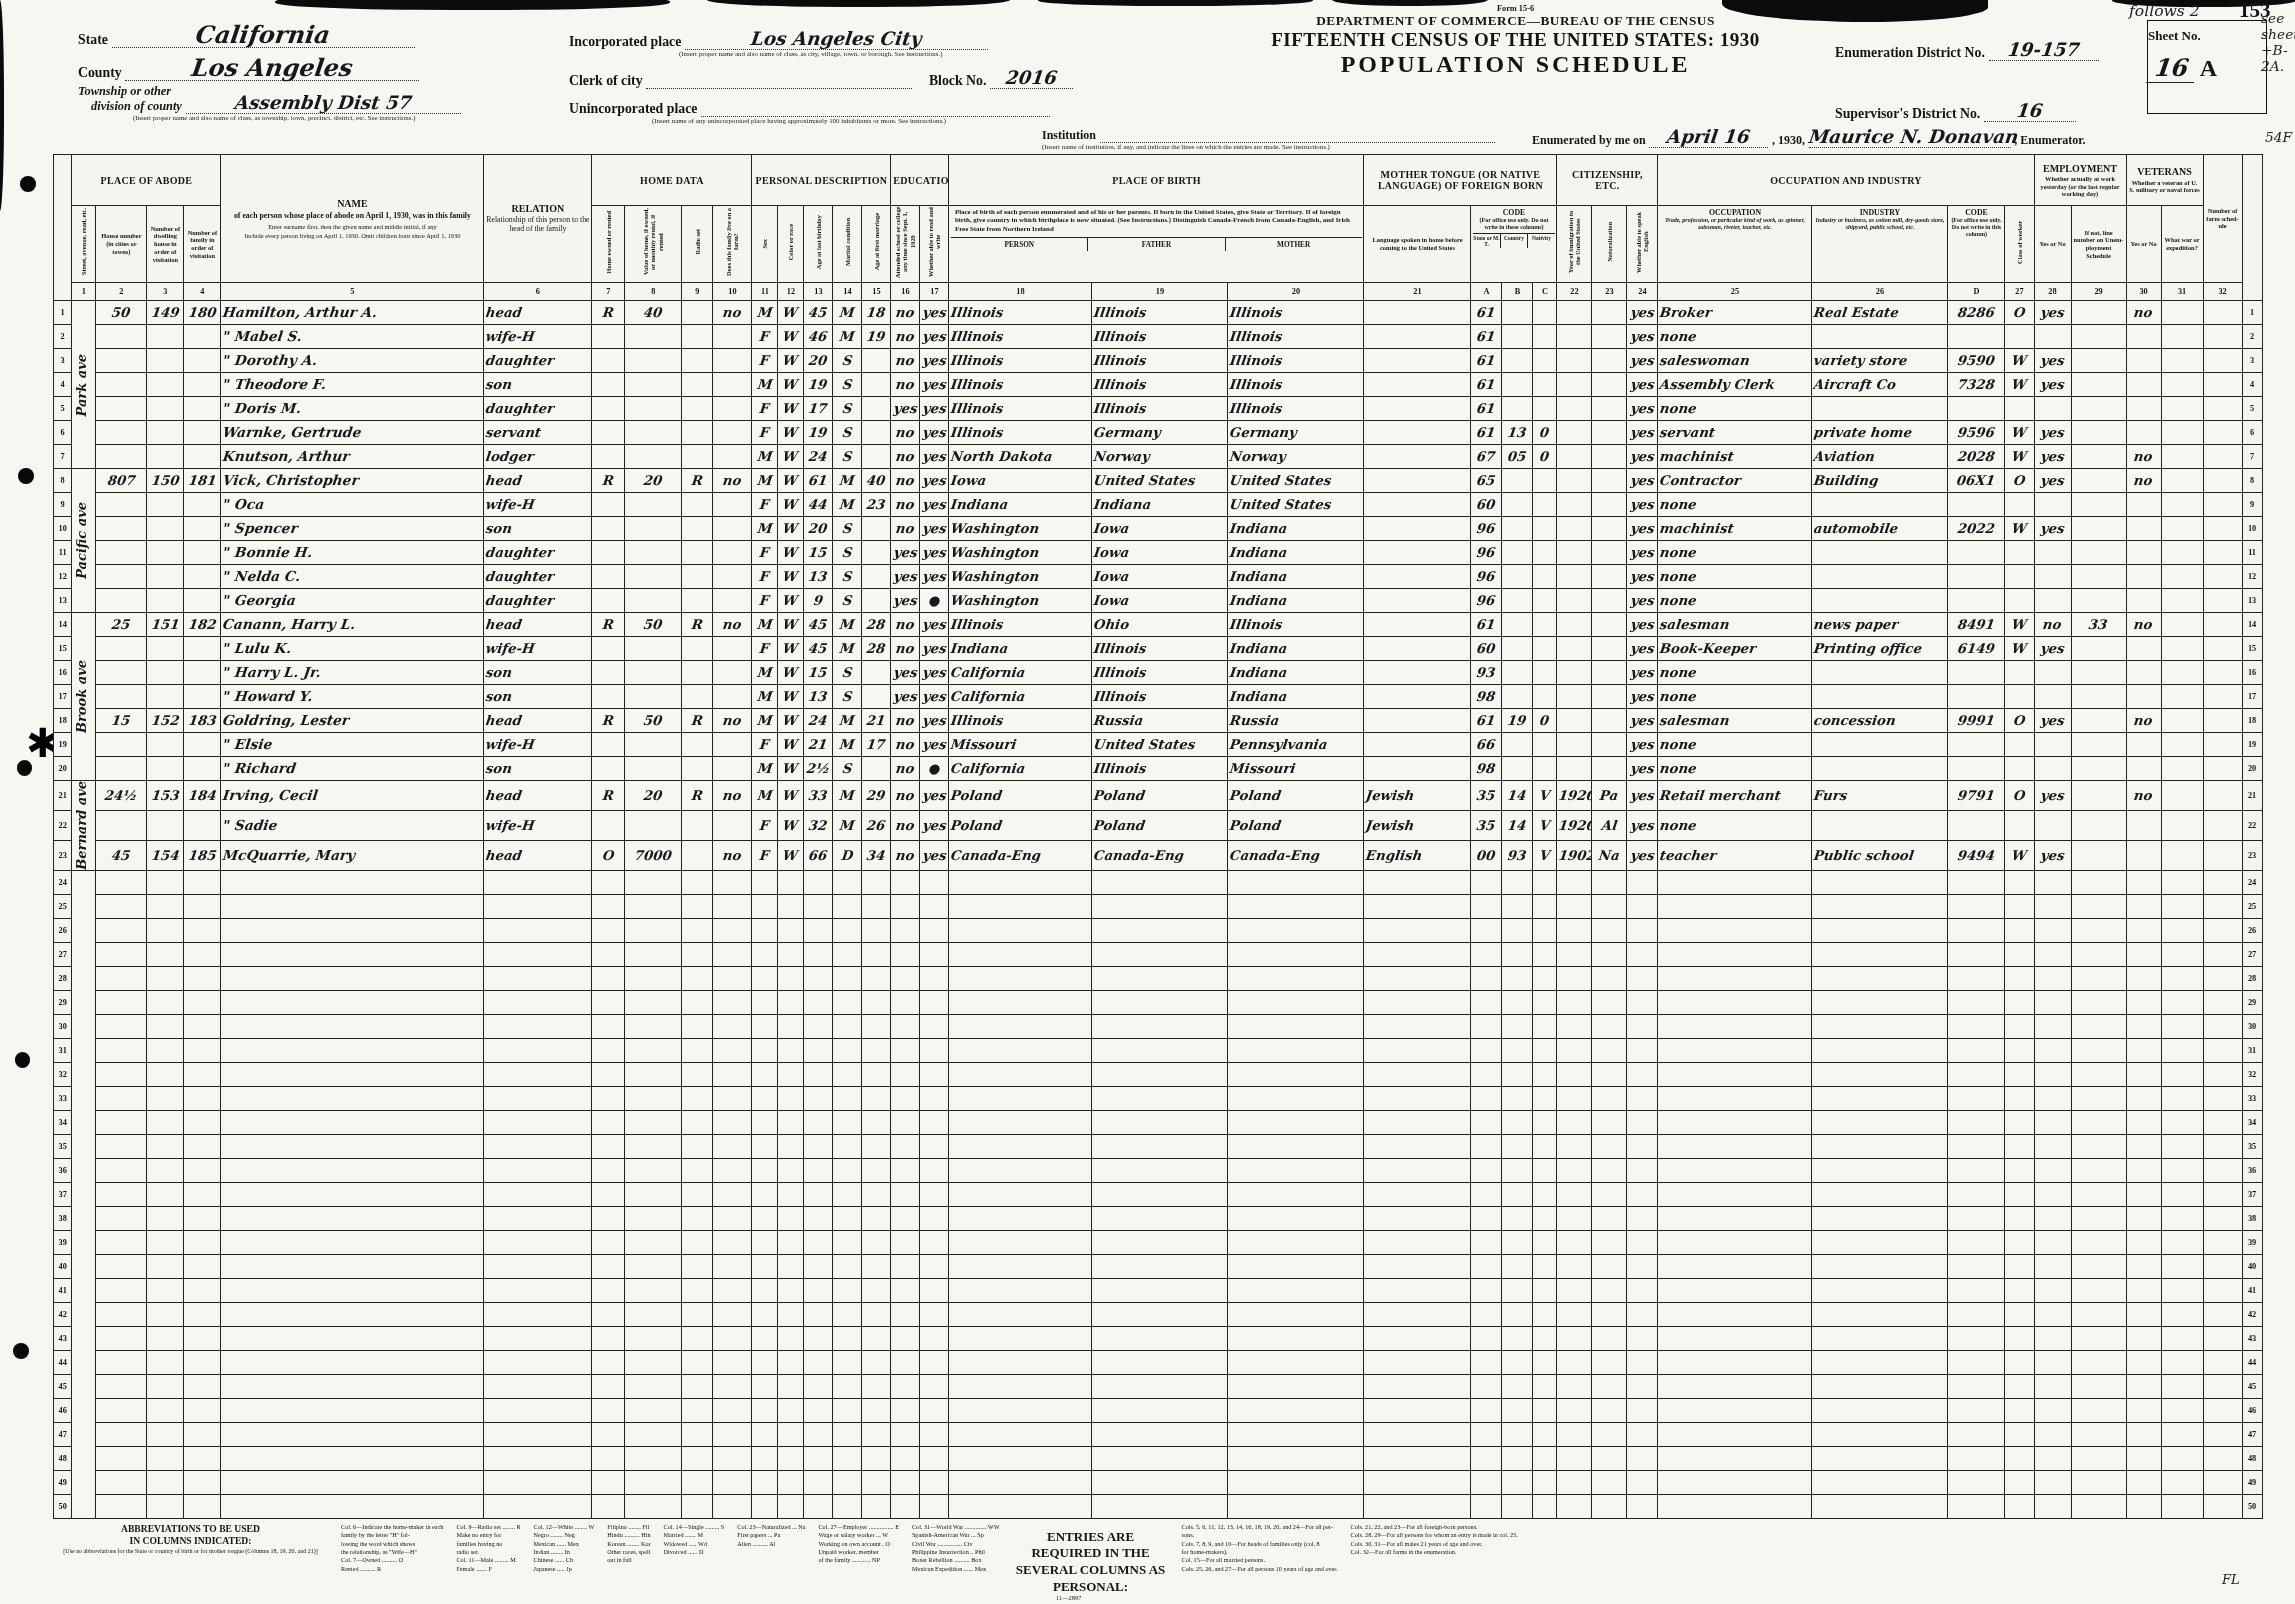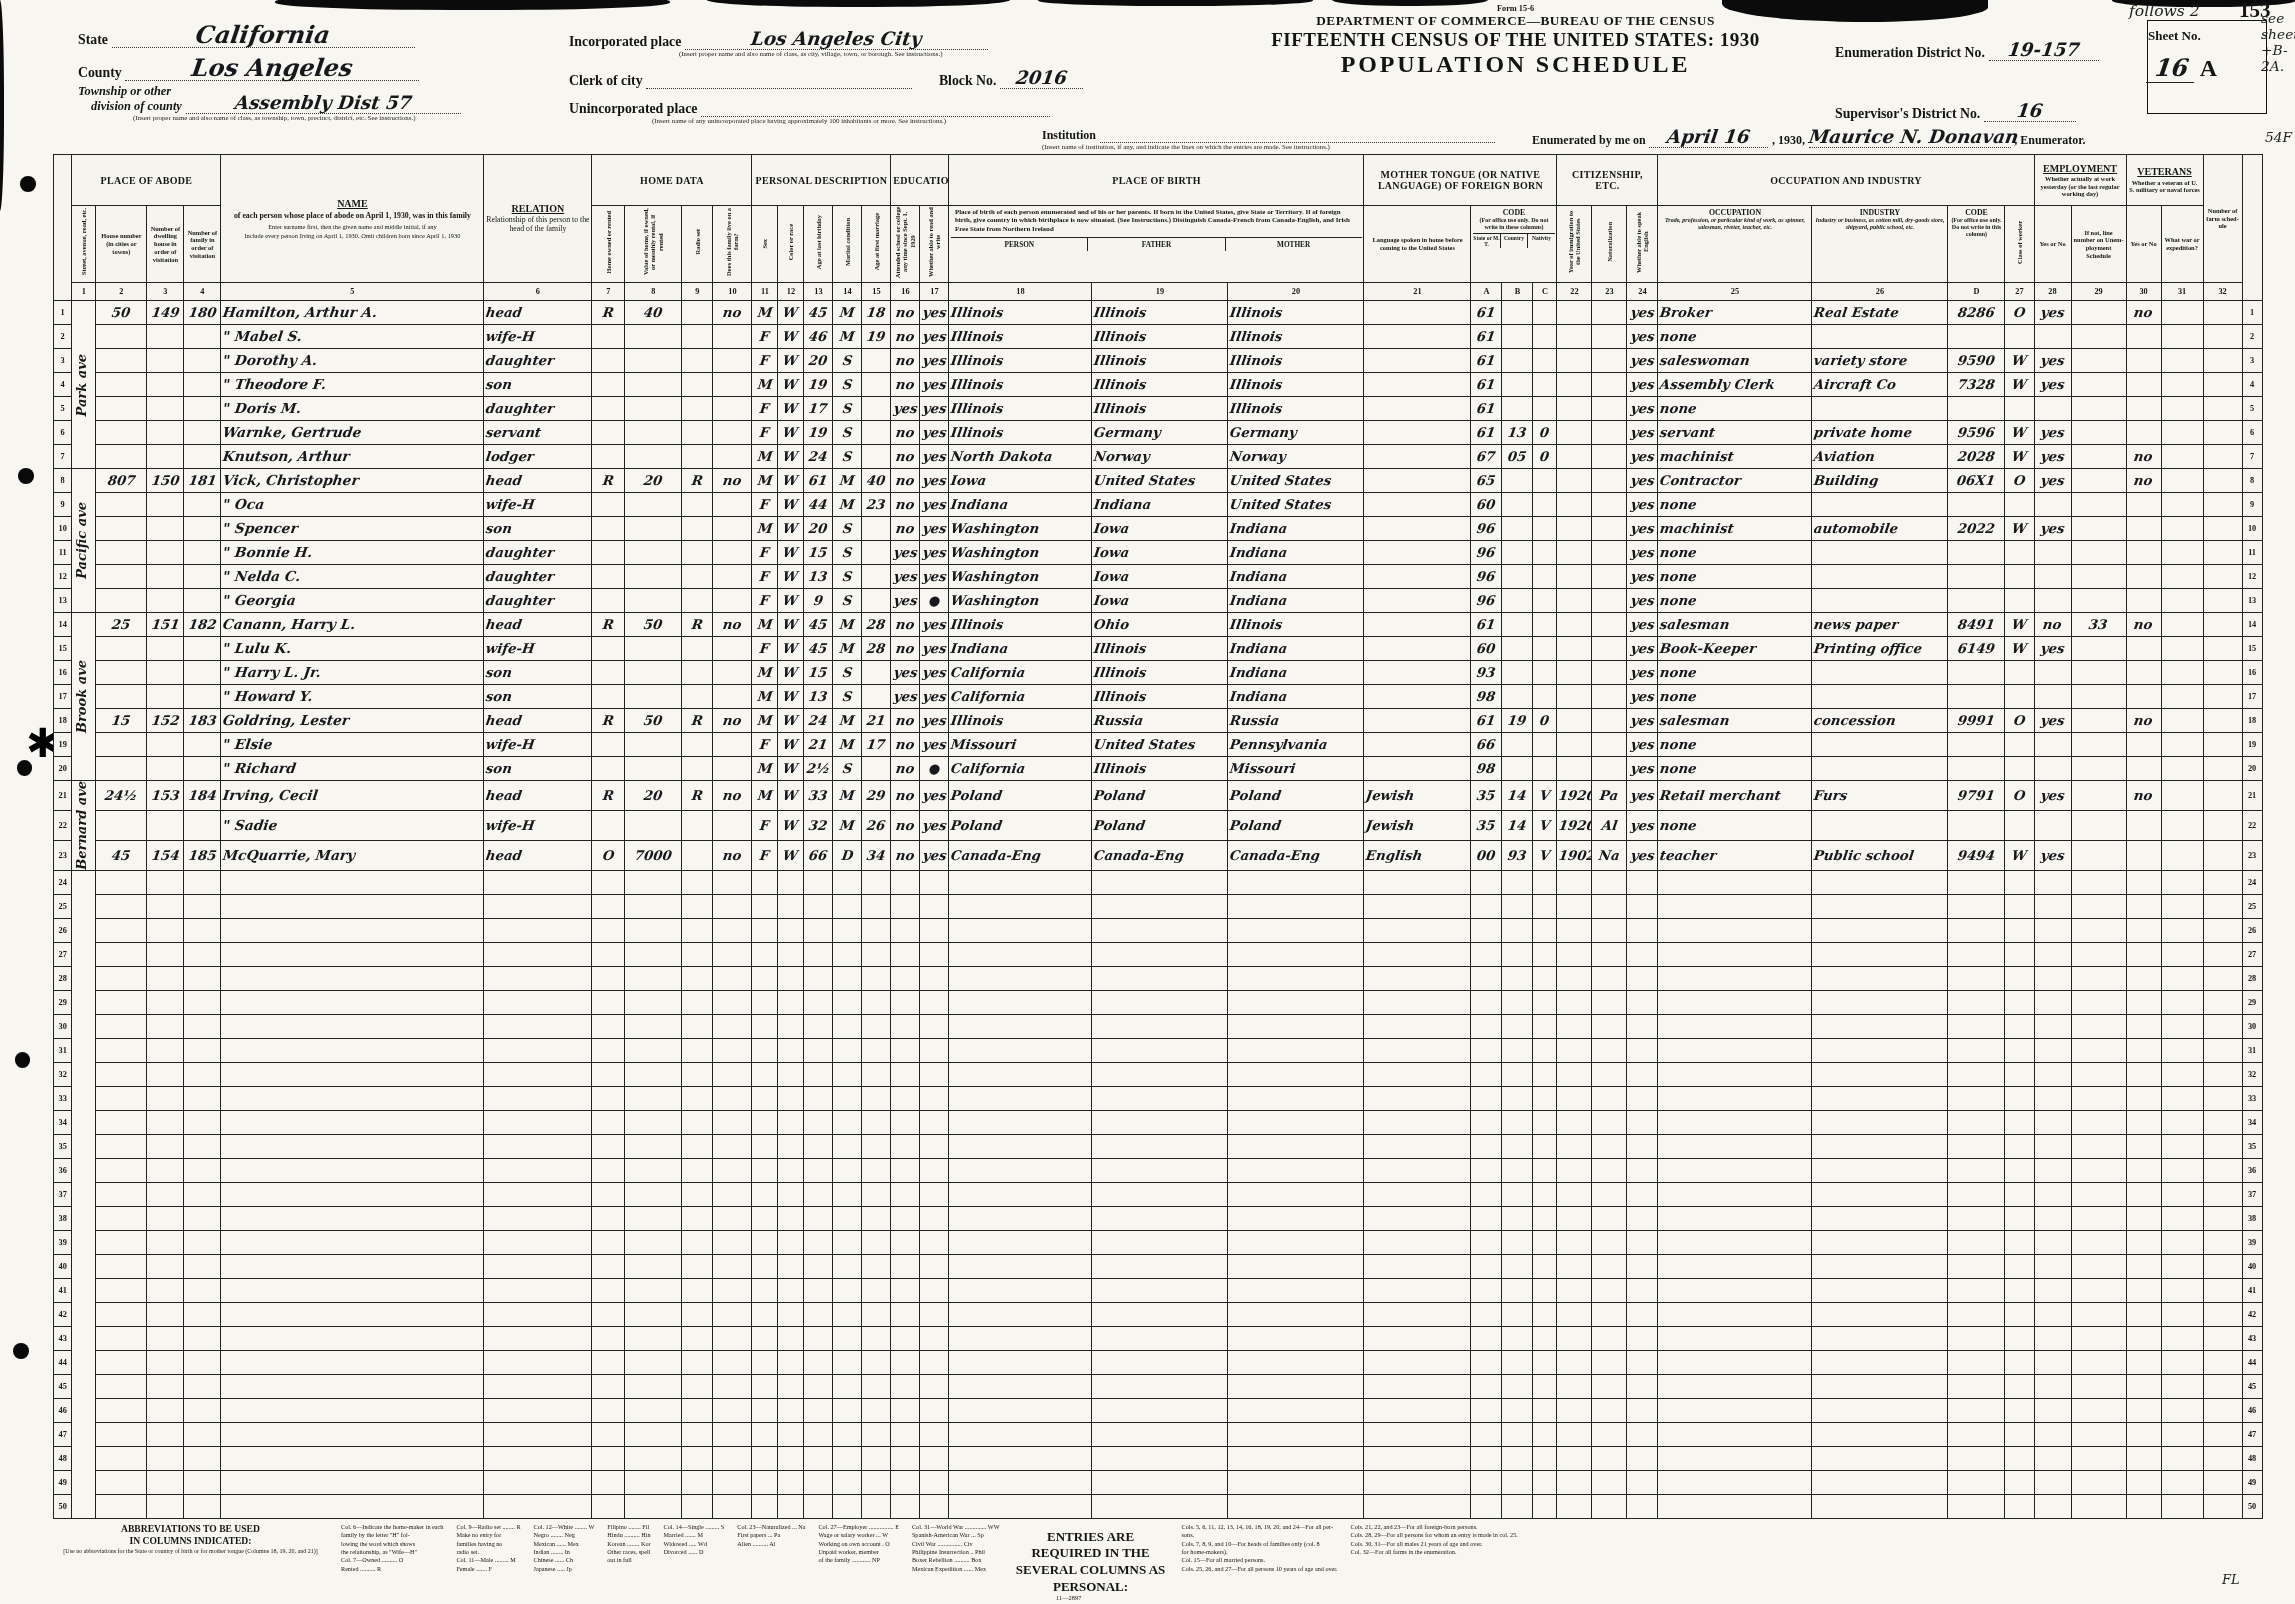--- a/index.html
+++ b/index.html
@@ -29,21 +29,21 @@
   #sheet-box .lbl{font-size:13px;}
   
   #census-table{position:absolute;left:53px;top:154px;width:2209px;border-collapse:collapse;
                 table-layout:fixed;border:1.8px solid #111;}
   #census-table th,#census-table td{border:0.9px solid #222;padding:0 1.8px;overflow:hidden;}
   thead th{background:#f5f4ee;vertical-align:middle;}
   tr.band1{height:51px;}
   tr.band2{height:75px;}
   tr.band3{height:18.4px;}
   .grp{font-size:10px;font-weight:bold;letter-spacing:0.3px;text-align:center;line-height:1.1;}
-  .gt{font-size:10px;font-weight:bold;text-align:center;text-decoration:underline;}
+  .gt{font-size:10px;font-weight:bold;text-align:center;}
   .nd1{font-size:7.8px;font-weight:bold;text-align:center;margin-top:2.8px;line-height:1.15;}
   .nd2{font-size:6.4px;font-weight:normal;text-align:center;margin-top:1.8px;line-height:1.15;}
   .vert{vertical-align:middle;}
   .vert span{writing-mode:vertical-rl;transform:rotate(180deg);font-size:6.4px;font-weight:bold;
              line-height:1.15;display:inline-block;max-height:72px;}
   .tiny{font-size:6.4px;font-weight:bold;text-align:center;line-height:1.2;vertical-align:middle;}
   .pob{vertical-align:top;}
   .pobdesc{font-size:6.9px;font-weight:bold;text-align:left;line-height:1.25;padding:1.8px 3.7px;}
   .pobsub{display:flex;border-top:0.9px solid #222;margin-top:1.8px;}
   .pobsub span{flex:1;font-size:7.3px;font-weight:bold;text-align:center;border-left:0.9px solid #222;padding:1.8px 0;}
@@ -124,21 +124,21 @@
   </div>
 
   <div class="pos" style="left:569px;top:31px;">
     <span class="lbl">Incorporated place</span>
     <span class="fill" style="width:303px;"><span class="hw hw-md">Los Angeles City</span></span>
     <div class="note" style="padding-left:110px;">(Insert proper name and also name of class, as city, village, town, or borough.   See instructions.)</div>
   </div>
   <div class="pos" style="left:569px;top:70px;">
     <span class="lbl">Clerk of city</span>
     <span class="fill" style="width:266px;"><span class="hw hw-md"></span></span>
-    <span class="lbl" style="margin-left:23px;">Block No.</span>
+    <span class="lbl" style="margin-left:13px;">Block No.</span>
     <span class="fill" style="width:83px;"><span class="hw hw-md">2016</span></span>
   </div>
   <div class="pos" style="left:569px;top:99px;">
     <span class="lbl">Unincorporated place</span>
     <span class="fill" style="width:349px;"><span class="hw hw-md"></span></span>
     <div class="note" style="padding-left:83px;">(Insert name of any unincorporated place having approximately 100 inhabitants or more.   See instructions.)</div>
   </div>
   <div class="pos" style="left:1042px;top:125px;">
     <span class="lbl" style="font-size:12px;">Institution</span>
     <span class="fill" style="width:395px;"><span class="hw hw-md"></span></span>

